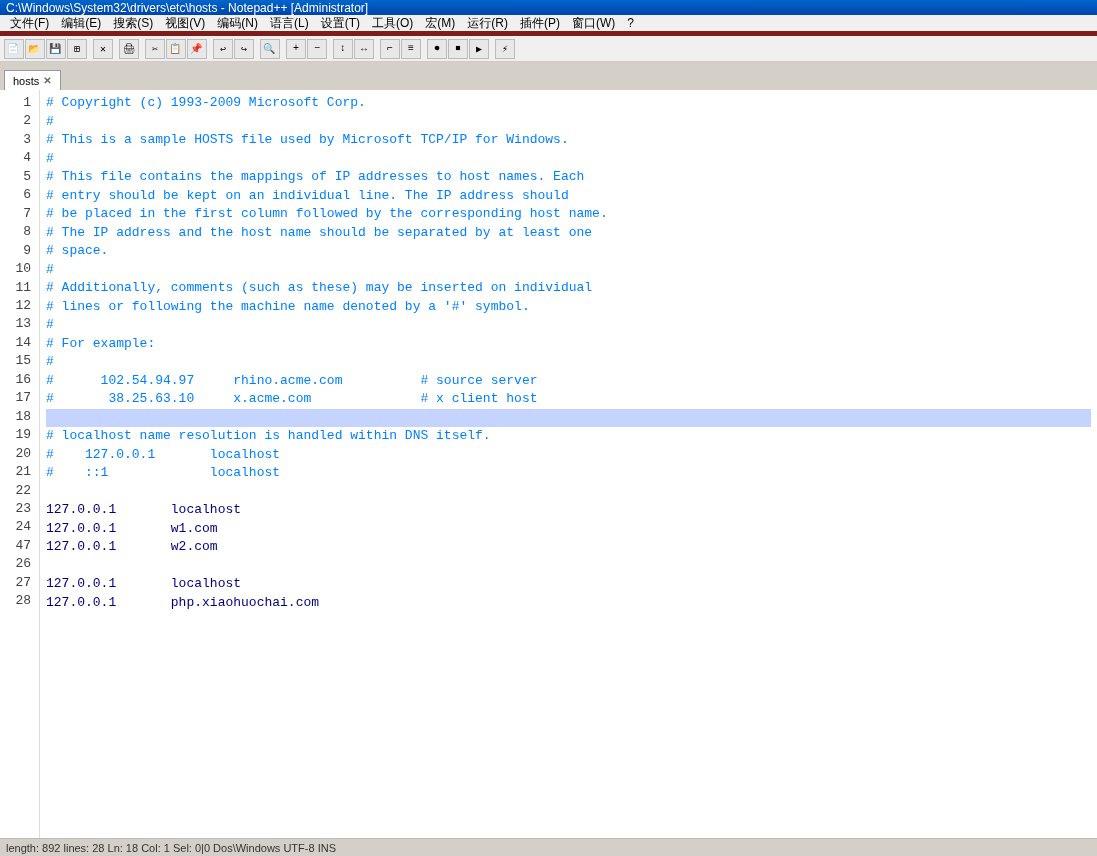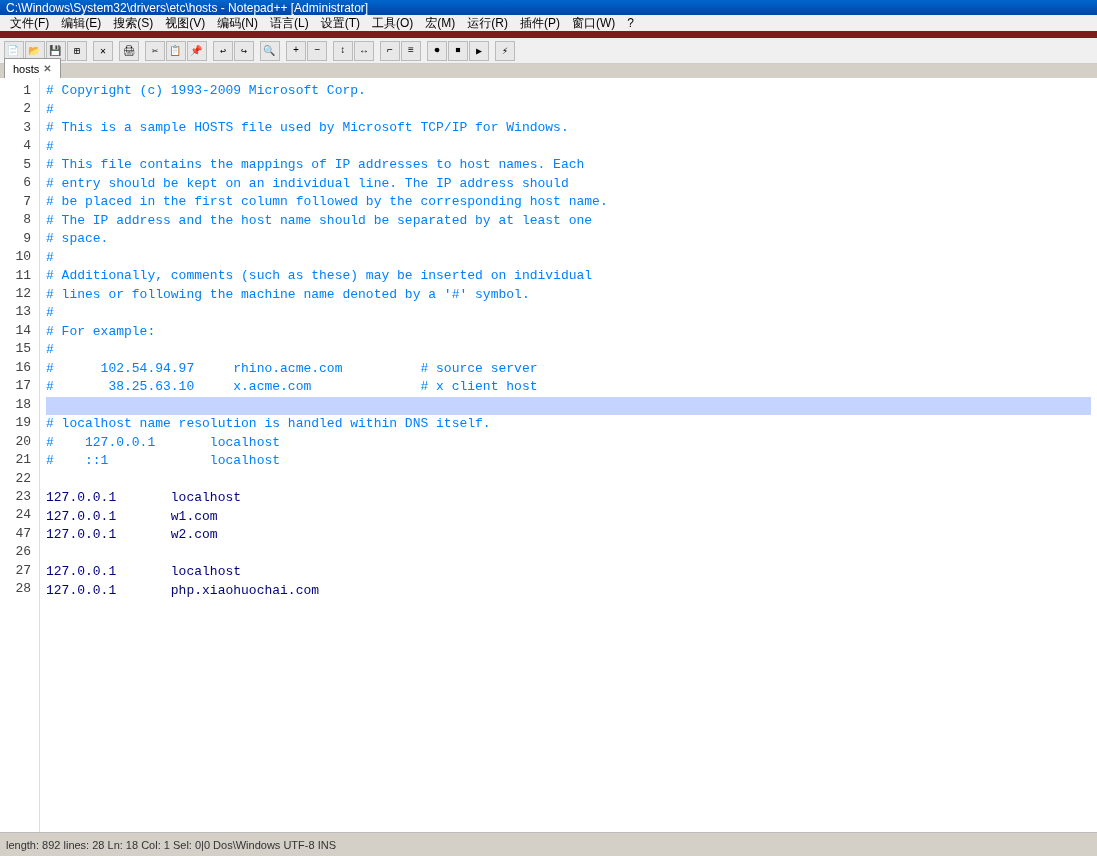--- a/index.html
+++ b/index.html
@@ -23,21 +23,21 @@
       padding: 3px 6px;
       display: flex;
       align-items: center;
       height: 15px;
       flex-shrink: 0;
     }
 
     
     #menu-bar {
       background: #f0f0f0;
-      border-bottom: 7px solid #7f1d1d;
+      border-bottom: 5px solid #7f1d1d;
       display: flex;
       align-items: center;
       height: 20px;
       padding: 8px 4px;
       flex-shrink: 0;
     }
     .menu-item {
       font-family: Arial, sans-serif;
       font-size: 12px;
       padding: 1px 6px;
@@ -72,21 +72,21 @@
       width: 4px;
       height: 20px;
       display: inline-block;
     }
 
     
     #tab-bar {
       background: #d4d0c8;
       display: flex;
       align-items: flex-end;
-      height: 14px;
+      height: 28px;
       padding: 0 4px;
       flex-shrink: 0;
     }
     .tab {
       font-family: Arial, sans-serif;
       font-size: 11px;
       padding: 2px 8px;
       background: white;
       border: 1px solid #999;
       border-bottom: none;
@@ -157,21 +157,21 @@
     }
     #watermark .asp { color: #cc0000; font-size: 32px; }
     #watermark .ku { color: #cc6600; font-size: 28px; }
     #watermark .com { color: #cc6600; font-size: 20px; }
     #watermark .sub { color: #cc3300; font-size: 11px; display: block; text-align: right; }
 
     
     #status-bar {
       background: #d4d0c8;
       border-top: 1px solid #bbb;
-      height: 24px;
+      height: 18px;
       display: flex;
       align-items: center;
       padding: 0 6px;
       font-family: Arial, sans-serif;
       font-size: 11px;
       color: #333;
       flex-shrink: 0;
     }
   </style>
 </head>

